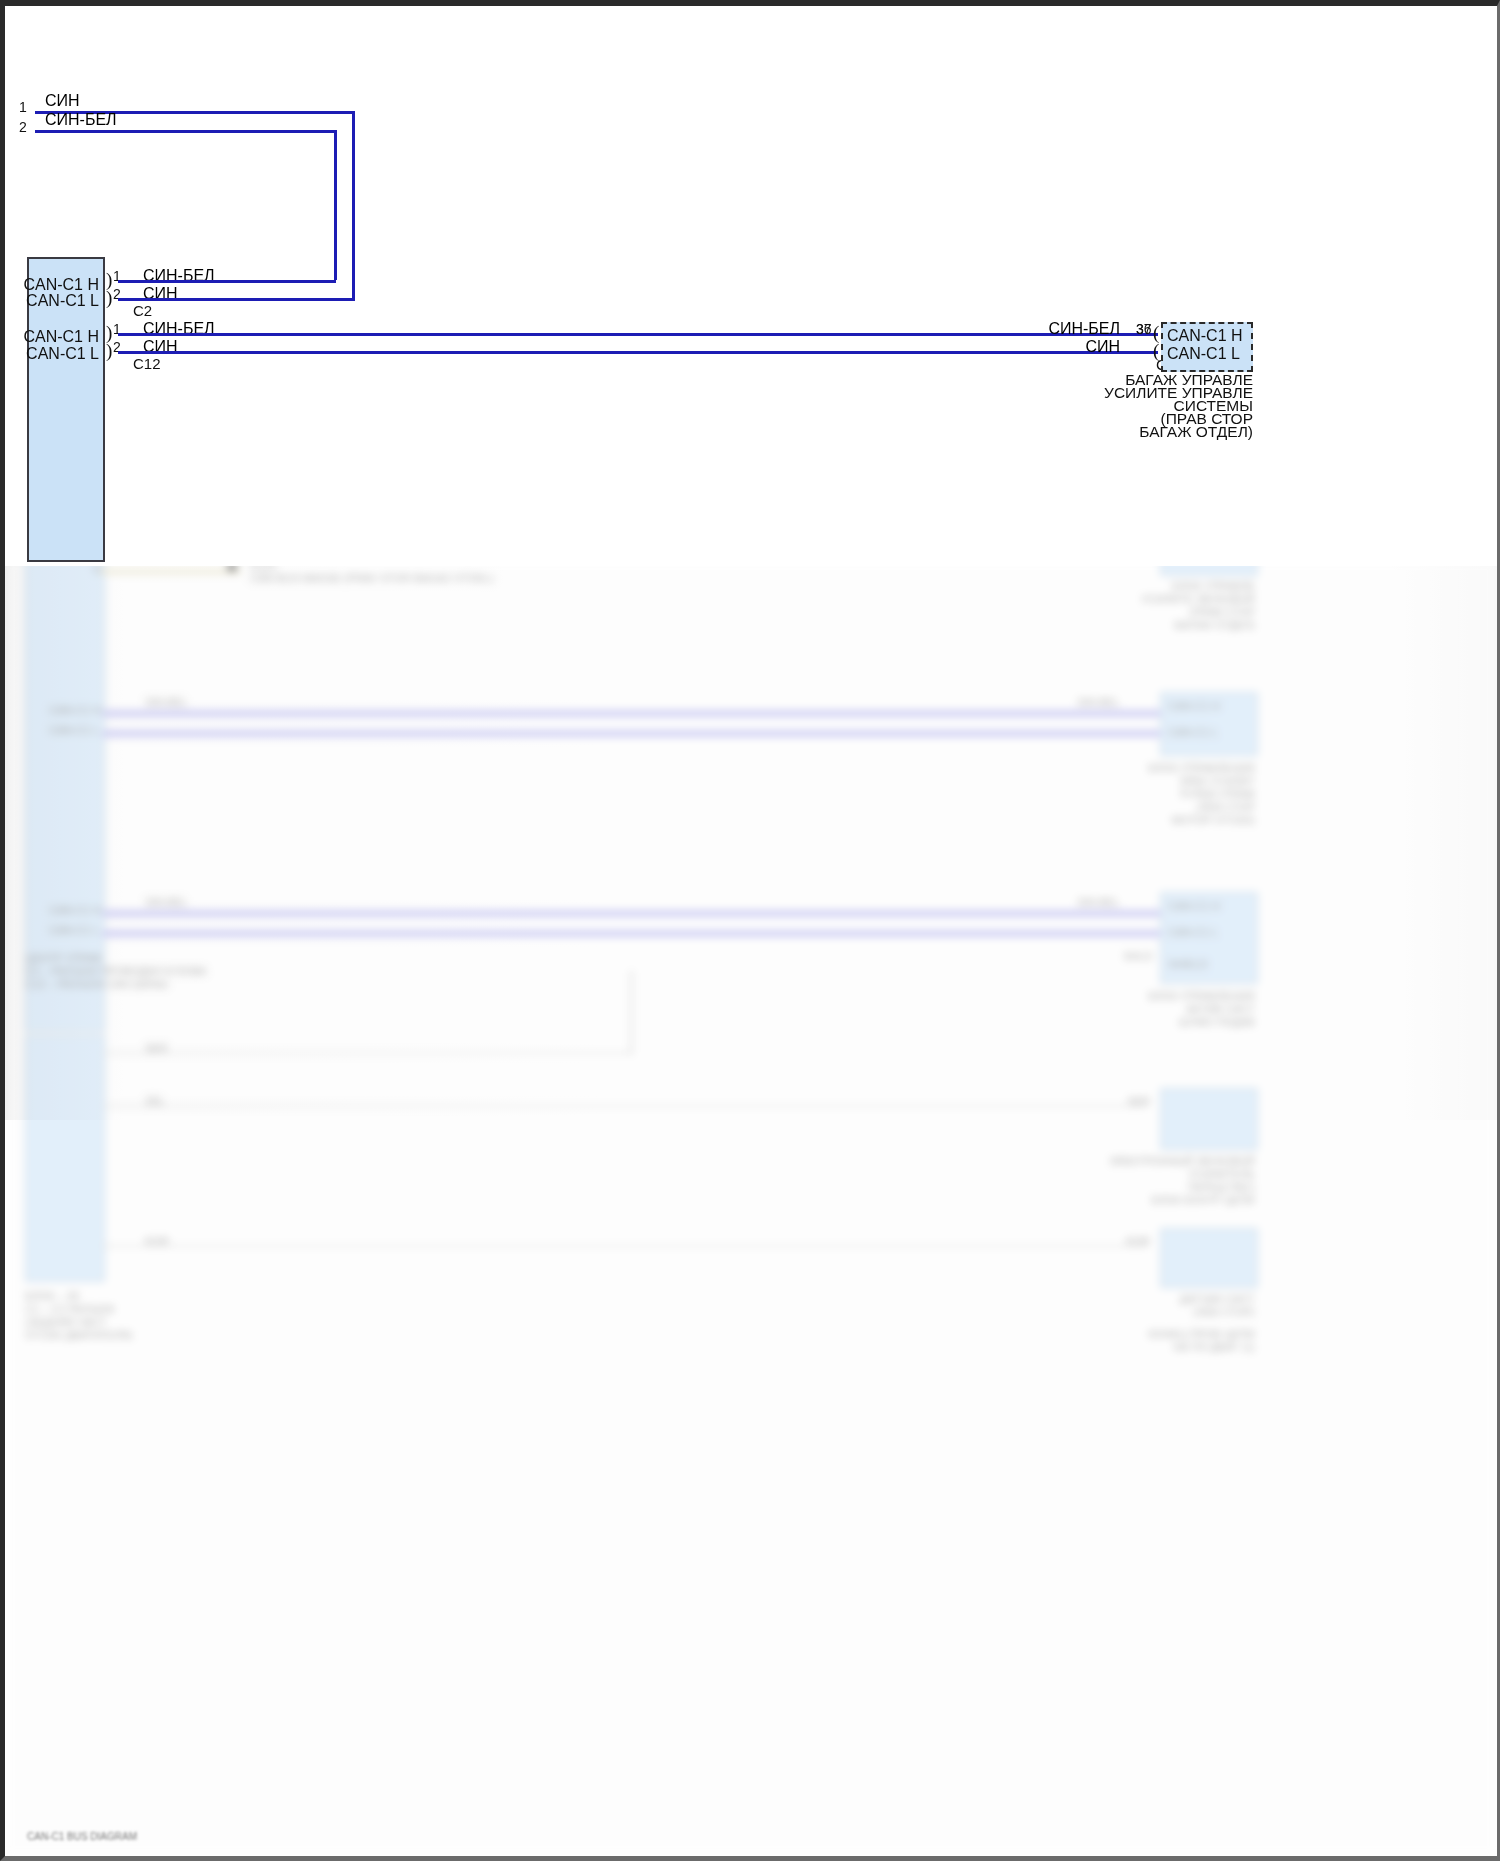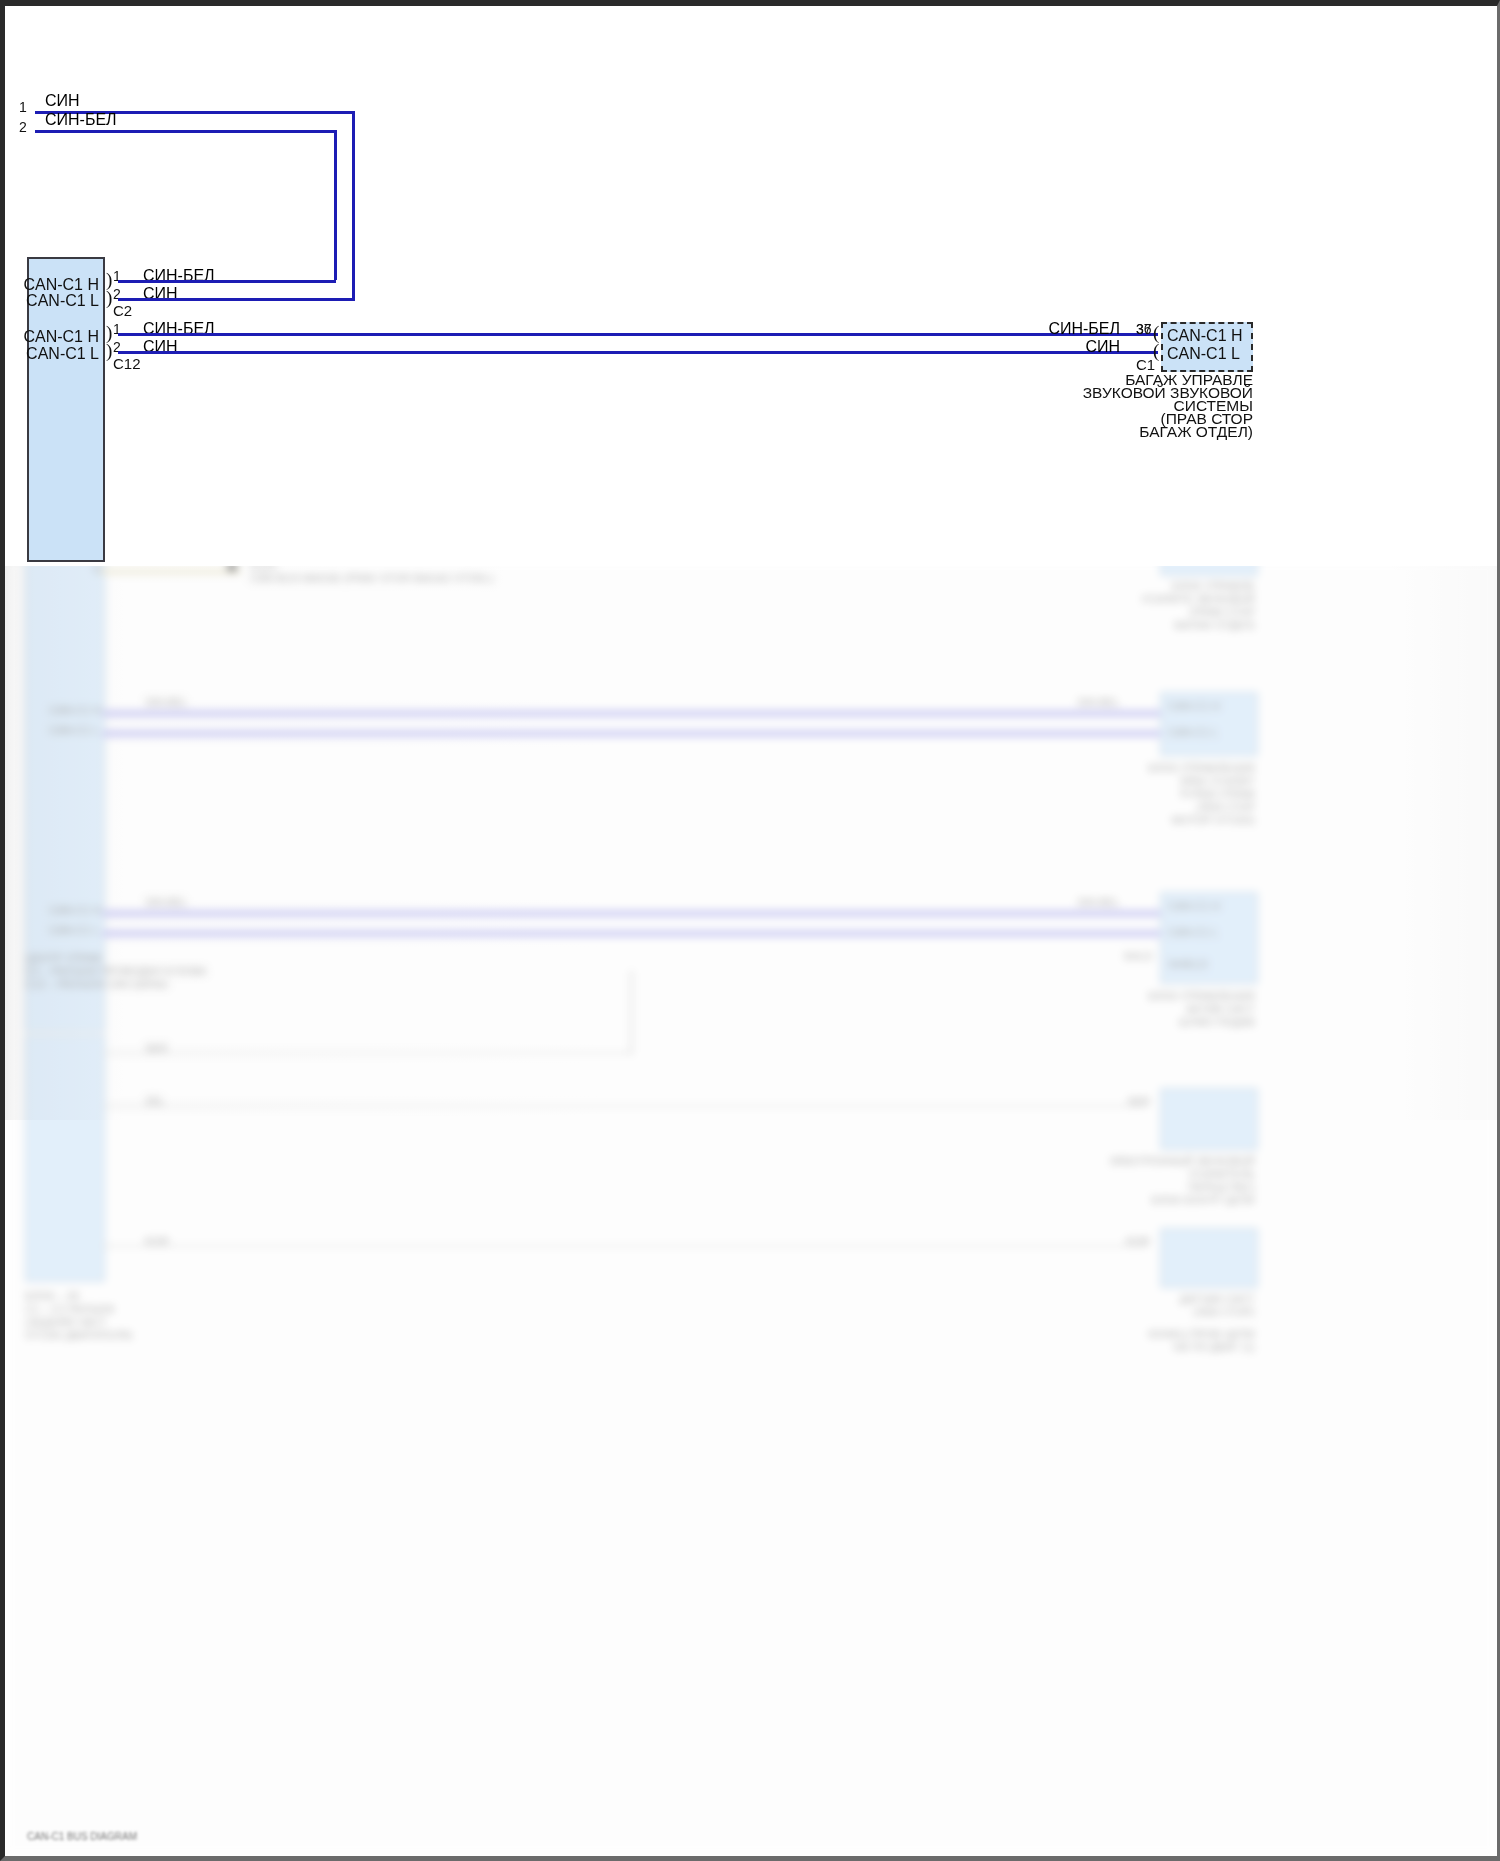--- a/index.html
+++ b/index.html
@@ -154,20 +154,21 @@
     font-family: "Liberation Sans", sans-serif;
     white-space: nowrap;
   }
   .conn-pinlabel.r { text-align: right; }
   .connector-id {
     position: absolute;
     font-size: 15px;
     color: #111;
     font-family: "Liberation Sans", sans-serif;
     white-space: nowrap;
+    margin-left: 20px;
   }
   .device-caption {
     position: absolute;
     font-size: 15.5px;
     line-height: 16.5px;
     color: #111;
     text-align: right;
     font-family: "Liberation Sans", sans-serif;
     white-space: nowrap;
   }
@@ -335,21 +336,21 @@
       <div class="connector-id" style="left:1131px; top:350px;">C1</div>
 
       <div class="bracket" style="left:1148px; top:317px;">(</div>
       <div class="bracket" style="left:1148px; top:335px;">(</div>
 
       <div class="conn-box-dashed" style="left:1156px; top:316px; width:92px; height:50px;"></div>
       <div class="conn-pinlabel" style="left:1162px; top:321px;">CAN-C1 H</div>
       <div class="conn-pinlabel" style="left:1162px; top:339px;">CAN-C1 L</div>
 
       <div class="device-caption" style="left:1048px; top:366px; width:200px;">БАГАЖ УПРАВЛЕ</div>
-      <div class="device-caption" style="left:1048px; top:379px; width:200px;">ЗВУКОВОЙ ЗВУКОВОЙ</div>
+      <div class="device-caption" style="left:1048px; top:379px; width:200px;">УСИЛИТЕ УПРАВЛЕ</div>
       <div class="device-caption" style="left:1048px; top:392px; width:200px;">СИСТЕМЫ</div>
       <div class="device-caption" style="left:1048px; top:405px; width:200px;">(ПРАВ СТОР</div>
       <div class="device-caption" style="left:1048px; top:418px; width:200px;">БАГАЖ ОТДЕЛ)</div>
 
     </div>
 
     <div class="footer-note">CAN-C1 BUS DIAGRAM</div>
 
   </div>
 

